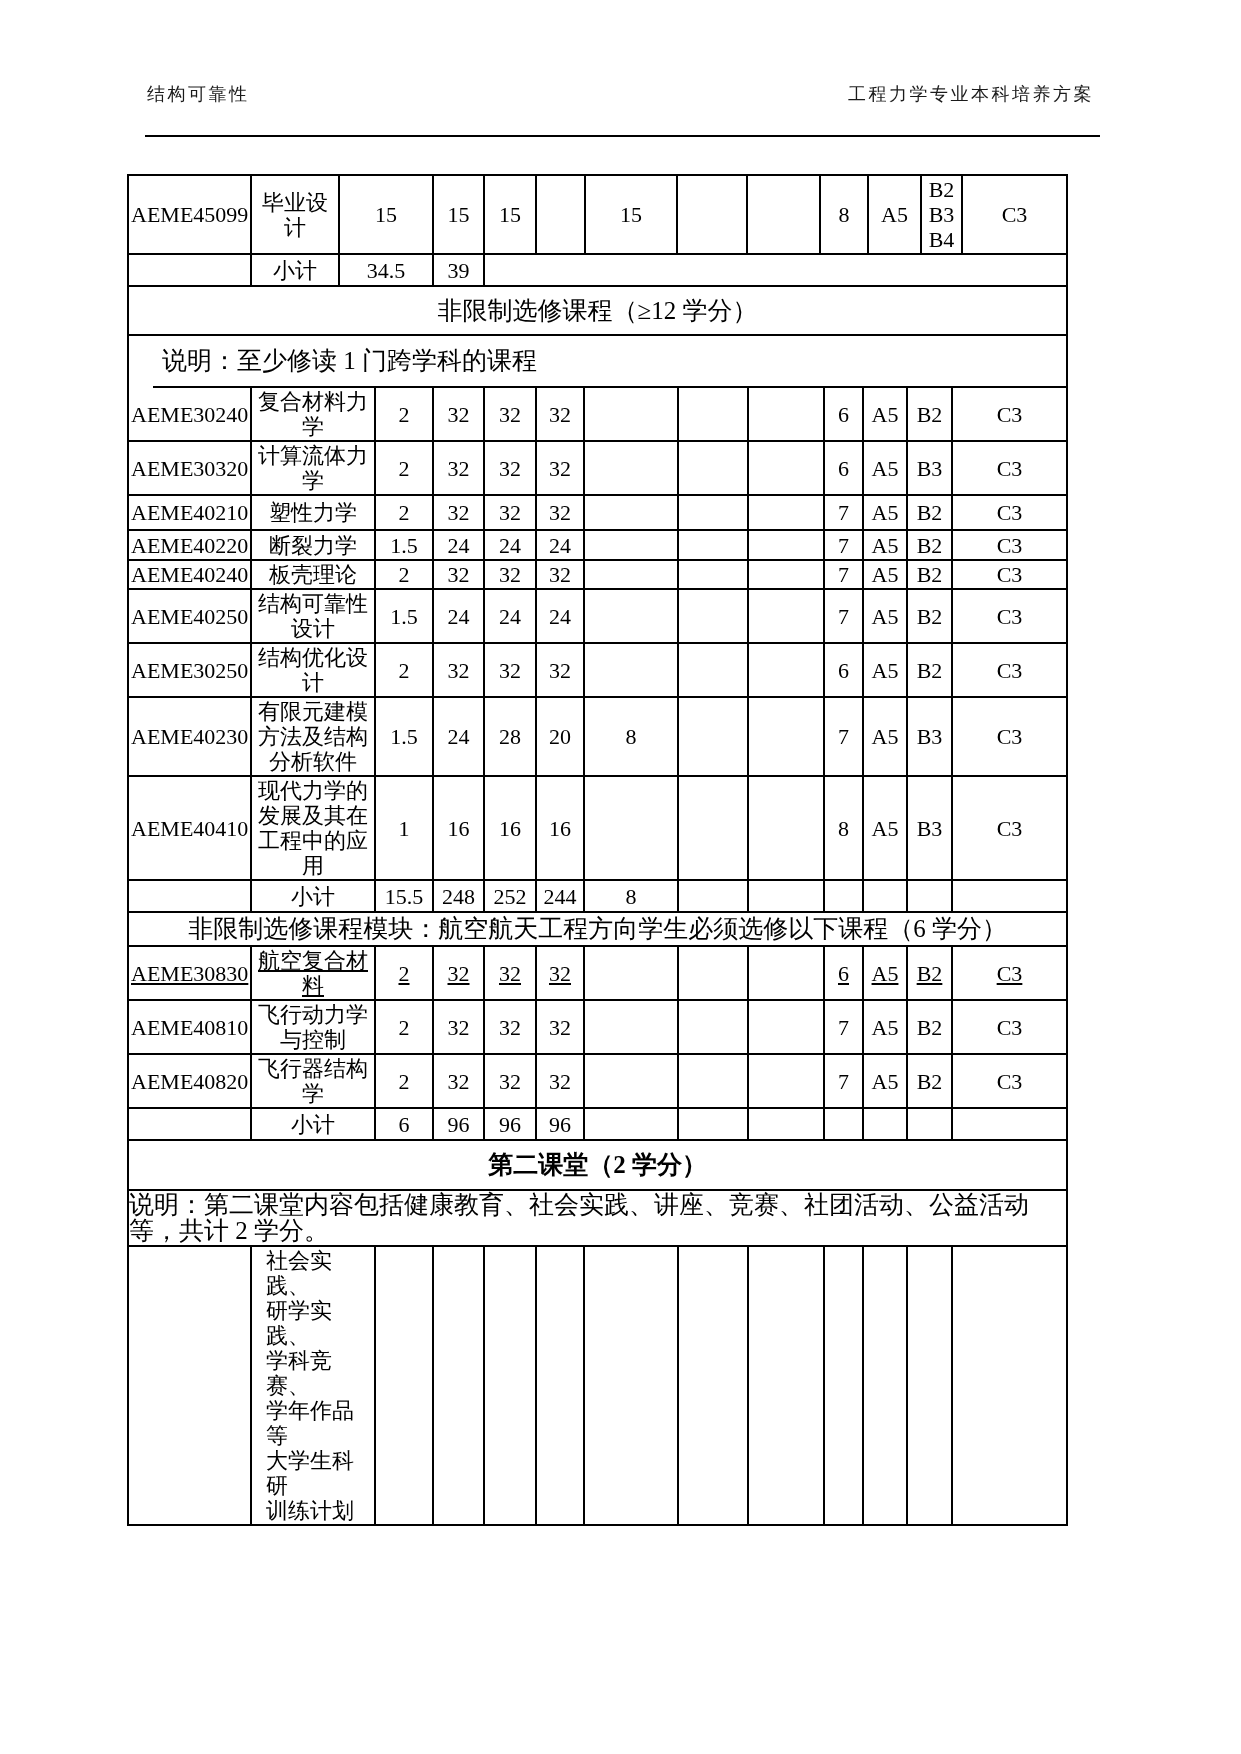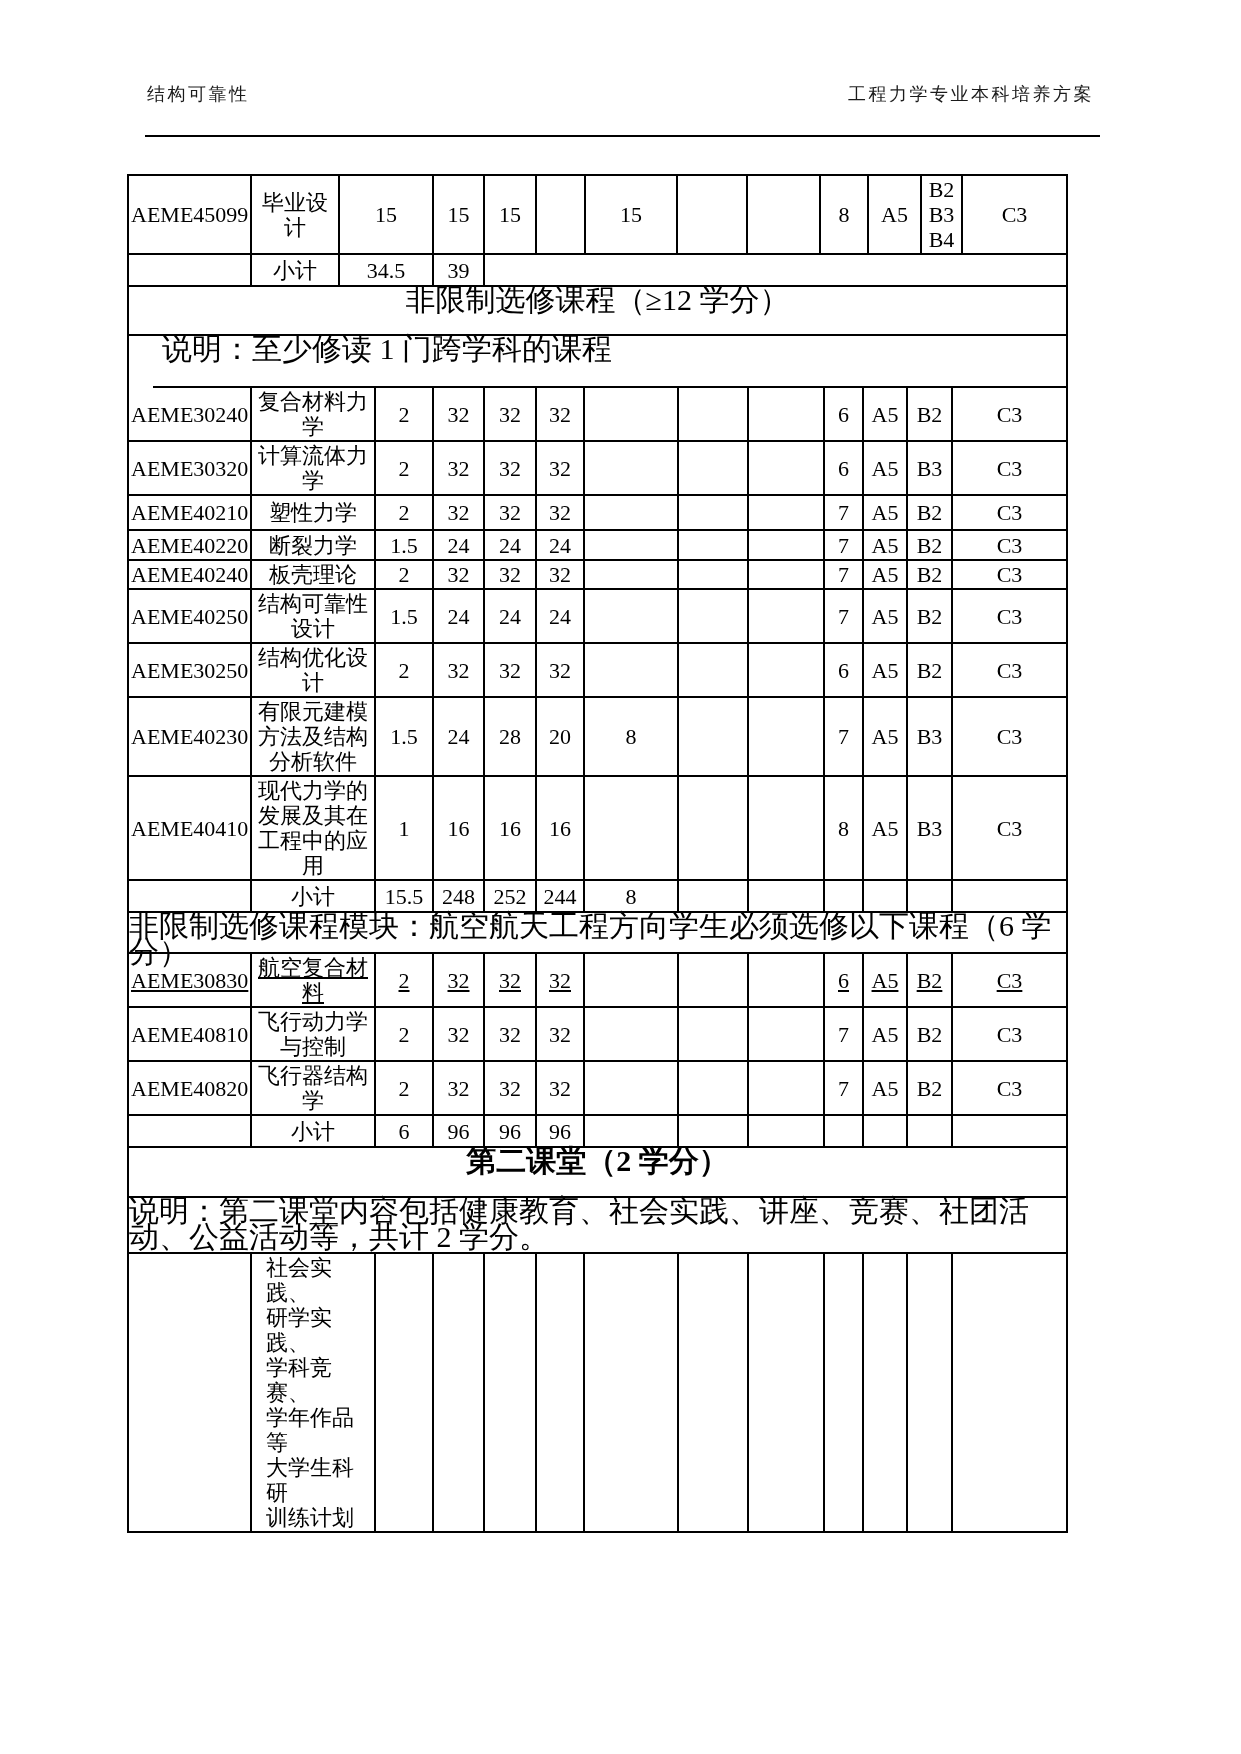--- a/index.html
+++ b/index.html
@@ -21,22 +21,22 @@
   .tbl table{border-collapse:collapse;table-layout:fixed;width:100%;}
   .tbl td{
     border:none;border-right:2px solid #000;border-bottom:2px solid #000;
     text-align:center;vertical-align:middle;padding:1px 2px;
     font-size:22px;line-height:25px;white-space:pre-line;overflow:hidden;
     font-family:"Liberation Serif","DejaVu Serif",serif;
   }
   .tbl td:last-child{border-right:none;}
   .tbl td.ta-left{text-align:left;padding-left:14px;}
   .band{
-    border-bottom:2px solid #000;display:flex;justify-content:center;
-    font-size:30px;line-height:26px;box-sizing:border-box;
+    border-bottom:2px solid #000;display:flex;align-items:center;justify-content:center;
+    font-size:25px;line-height:26px;box-sizing:border-box;
   }
   .band.left{justify-content:flex-start;padding-left:9px;}
   .band.bold{font-weight:bold;}
   .tbl > :last-child.band{border-bottom:none;}
   .tbl > table:last-child tr:last-child td{border-bottom:none;}
 </style>
 </head>
 <body>
 
 <div class="page">
@@ -267,21 +267,21 @@
             <td>8</td>
             <td></td>
             <td></td>
             <td></td>
             <td></td>
             <td></td>
             <td></td>
           </tr>
         </tbody>
       </table>
-      <div class="band" style="height: 41px;">
+      <div class="band" style="height: 34px;">
         <span>非限制选修课程模块：航空航天工程方向学生必须选修以下课程（6 学分）</span>
       </div>
       <table>
         <colgroup>
           <col style="width: 122px;">
           <col style="width: 124px;">
           <col style="width: 58px;">
           <col style="width: 51px;">
           <col style="width: 52px;">
           <col style="width: 48px;">

